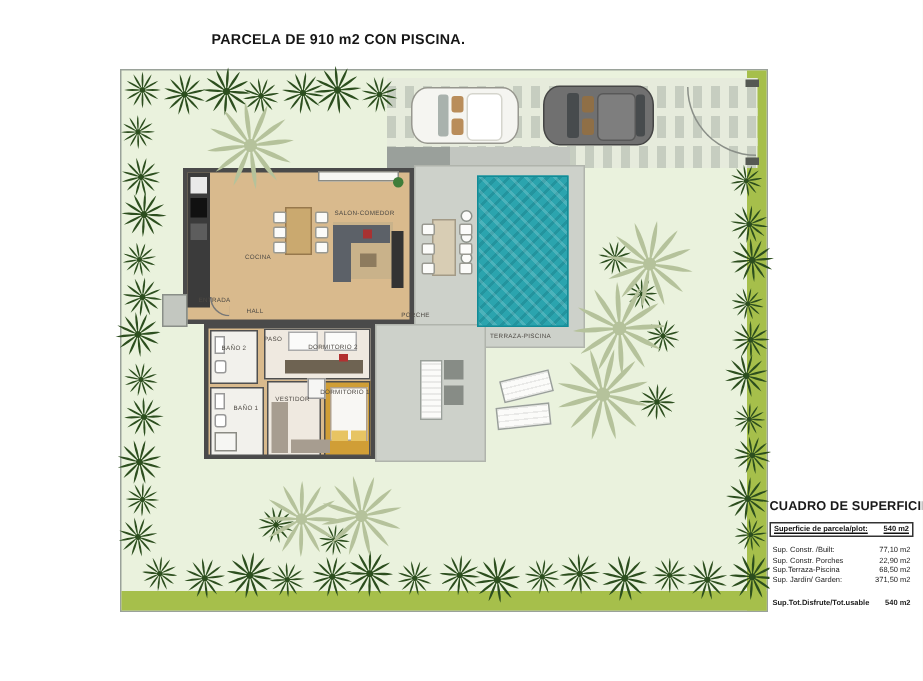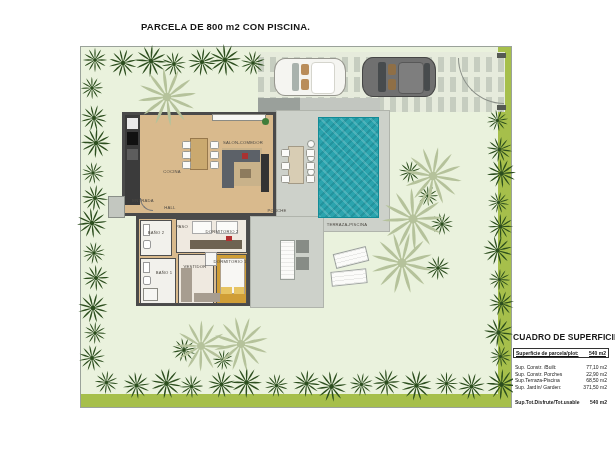--- a/index.html
+++ b/index.html
@@ -77,21 +77,21 @@
       <path d="M50 50 C47 33 46.5 16 50 3 C53.5 16 53 33 50 50Z" transform="rotate(270 50 50)"></path>
       <path d="M50 50 C47 33 46.5 16 50 3 C53.5 16 53 33 50 50Z" transform="rotate(300 50 50)"></path>
       <path d="M50 50 C47 33 46.5 16 50 3 C53.5 16 53 33 50 50Z" transform="rotate(330 50 50)"></path>
       <circle cx="50" cy="50" r="7"></circle>
     </g>
   </defs>
 </svg>
 
 <div id="stage">
 
-  <div class="abs" id="page-title">PARCELA DE 800 m2 CON PISCINA.</div>
+  <div class="abs" id="page-title">PARCELA DE 910 m2 CON PISCINA.</div>
 
   <div class="abs" id="plot"></div>
   <div class="abs lawnstrip" style="left:498px;top:47px;width:13px;height:360px;"></div>
   <div class="abs lawnstrip" style="left:81px;top:394px;width:430px;height:13px;"></div>
 
   <div class="abs" id="pavers"></div>
   <div class="abs" id="driveway"></div>
   <div class="abs" id="driveway-dark"></div>
   <div class="abs gatepost" style="left:497px;top:53px;"></div>
   <div class="abs gatepost" style="left:497px;top:105px;"></div>

